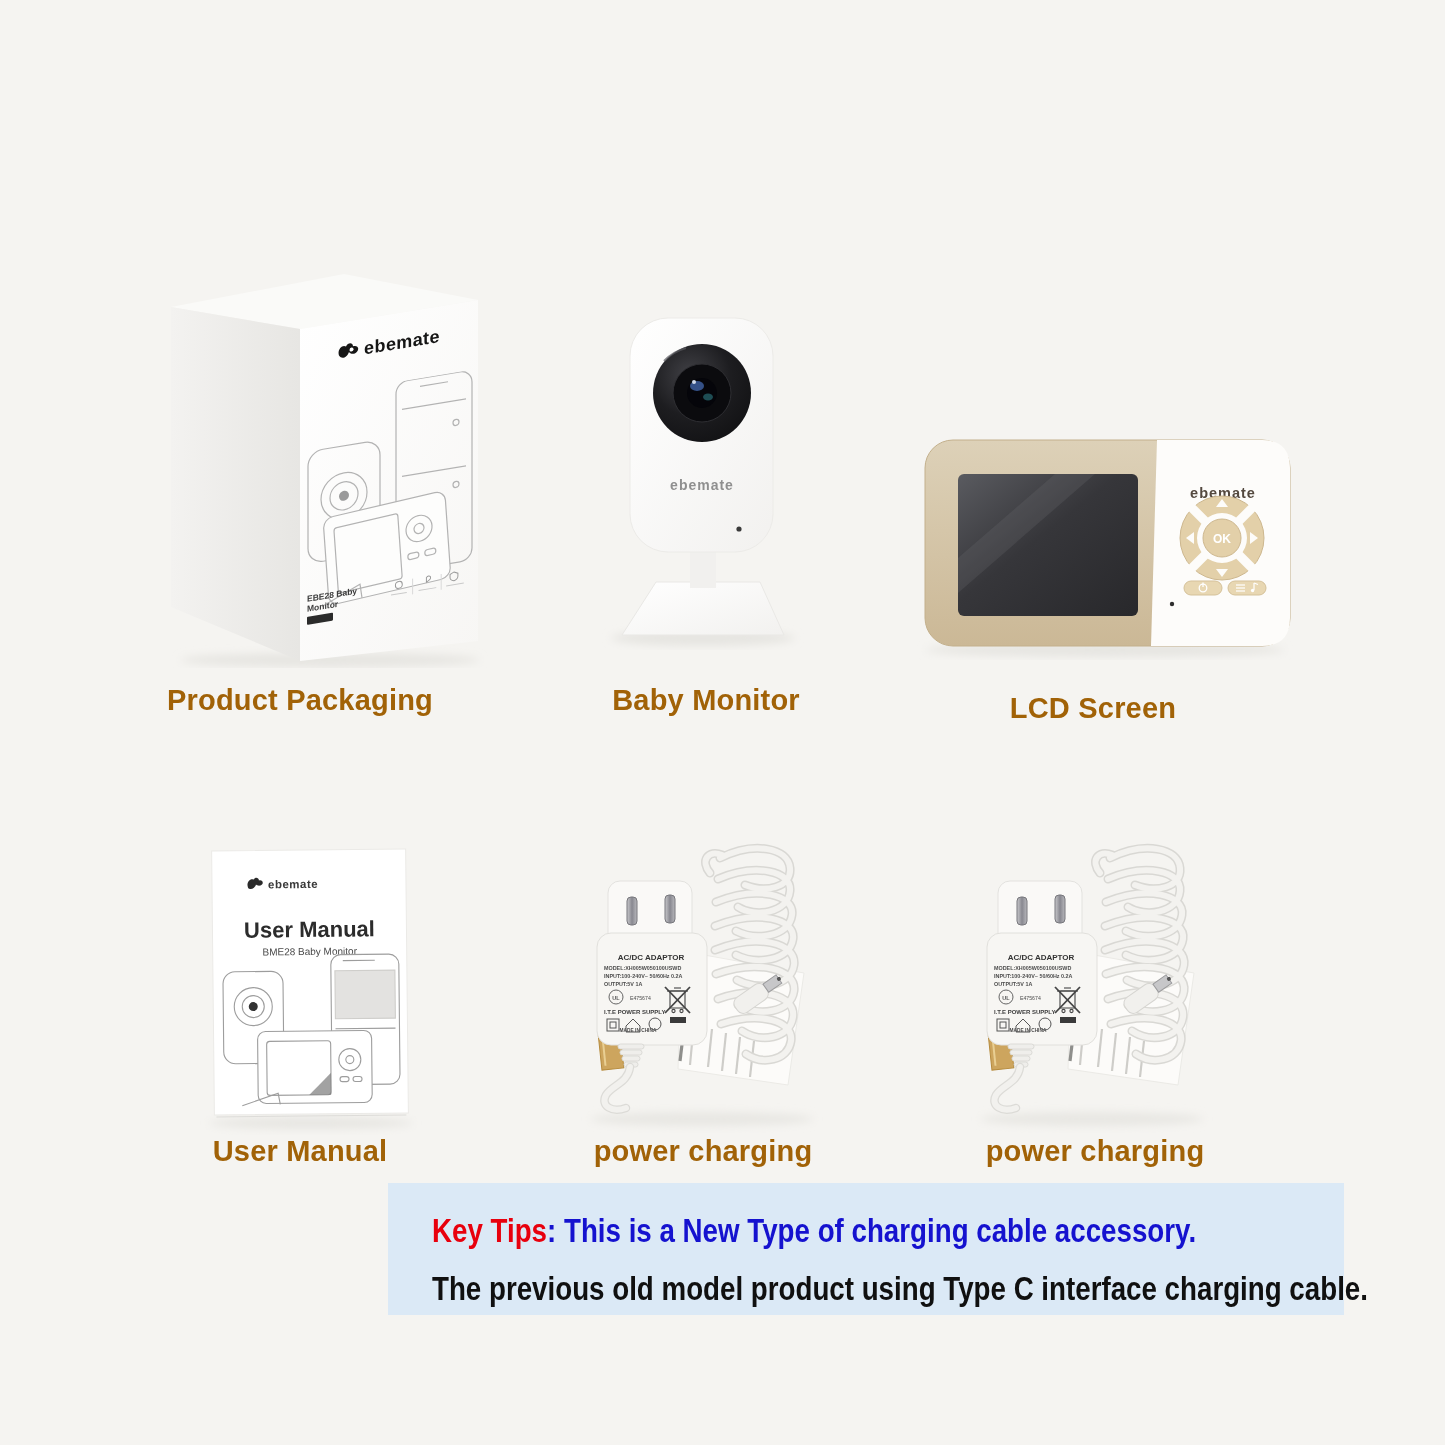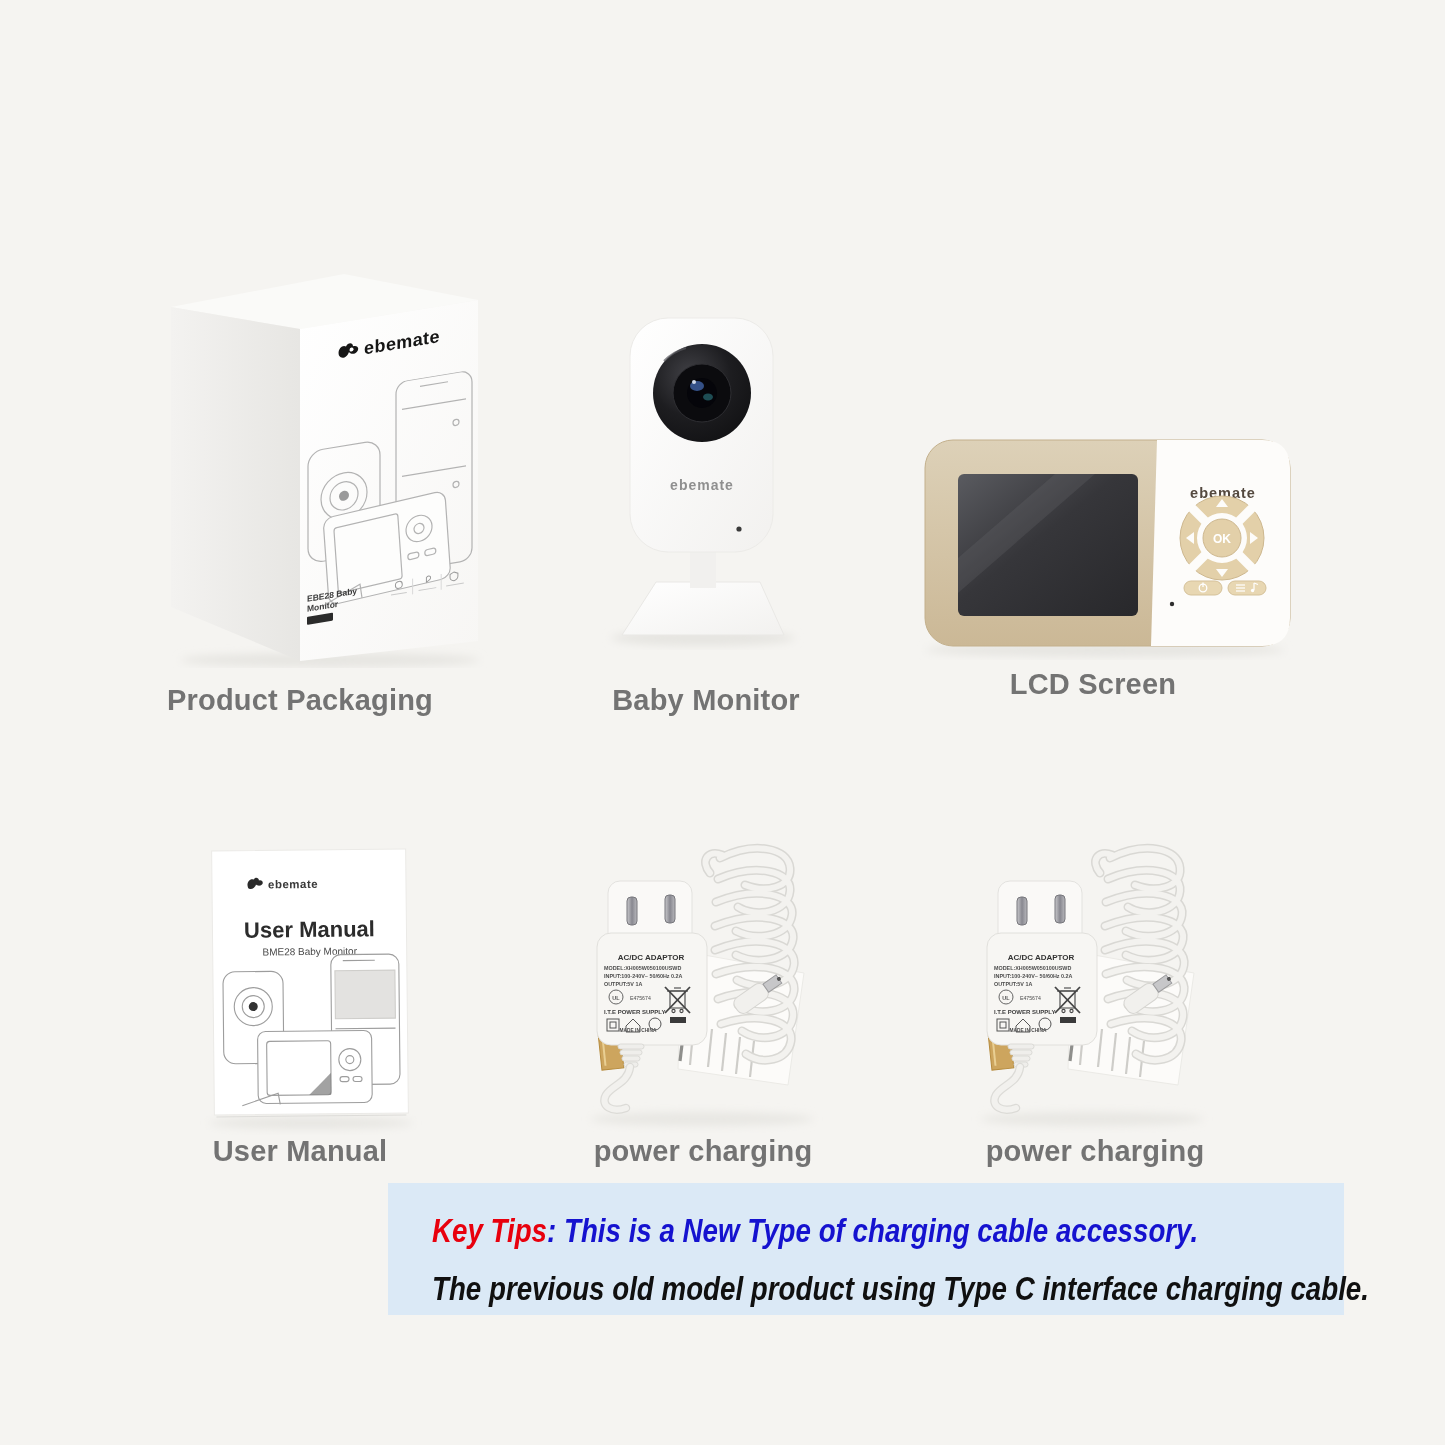--- a/index.html
+++ b/index.html
@@ -5,40 +5,39 @@
   html,body{margin:0;padding:0;}
   body{
     width:1445px;height:1445px;position:relative;overflow:hidden;
     background:#f5f4f1;
     font-family:"Liberation Sans", sans-serif;
   }
   .abs{position:absolute;}
   
   .caption{
     position:absolute;width:360px;text-align:center;
-    font-size:29px;font-weight:700;color:#737373;letter-spacing:.2px;
+    font-size:29px;font-weight:700;color:#a16207;letter-spacing:.2px;
   }
   
   #packaging{left:160px;top:258px;width:330px;height:410px;}
   #box-front-content{
     position:absolute;left:140px;top:71px;width:178px;height:332px;
     transform:skewY(-9.3deg);transform-origin:0 0;
   }
   .box-logo{display:flex;justify-content:center;align-items:center;gap:5px;margin-top:20px;}
   .box-logo span{font-size:18px;font-weight:700;color:#151515;letter-spacing:.4px;}
   .box-bottom{position:absolute;left:7px;right:6px;top:266px;display:flex;justify-content:space-between;align-items:flex-start;}
   .box-model{font-size:8.5px;font-weight:700;color:#3c3c3c;display:block;}
   .box-badge{width:26px;height:8px;background:#2b2b2b;border-radius:1px;margin-top:3px;}
   
   .manual-title{font-weight:700;}
   
   #key-tips{
     left:388px;top:1183px;width:956px;height:132px;
     background:#dbe9f6;
-    font-style:italic;
   }
   .tips-line{
     position:absolute;left:44px;white-space:nowrap;
     font-size:33px;font-weight:700;line-height:36px;
     transform:scaleX(.84);transform-origin:0 50%;
   }
   #tips-line1{top:30px;}
   #tips-line2{top:88px;color:#101010;}
   .tips-label{color:#e8000d;}
   .tips-sep{color:#1512cf;}
@@ -197,21 +196,21 @@
         <line x1="331" y1="163" x2="340" y2="163"></line>
     </g>
     <g>
       <line x1="349" y1="155" x2="349" y2="162" stroke="#ffffff" stroke-width="1.2"></line>
       <circle cx="347.6" cy="162.5" r="1.7" fill="#ffffff"></circle>
       <line x1="349" y1="155" x2="353" y2="156.5" stroke="#ffffff" stroke-width="1.2"></line>
     </g>
   </g>
   <circle cx="267" cy="176" r="2.2" fill="#2e2e2e"></circle>
 </svg>
-<div class="caption" style="left:913px;top:668px">LCD Screen</div>
+<div class="caption" style="left:913px;top:692px">LCD Screen</div>
 
 <svg class="abs" style="left:193px;top:843px" width="254" height="292" viewBox="0 0 254 292">
   <defs>
       <filter id="uShadow" x="-30%" y="-300%" width="160%" height="700%">
         <feGaussianBlur stdDeviation="4"></feGaussianBlur>
       </filter>
     </defs>
   <ellipse cx="118" cy="280" rx="102" ry="6" fill="#e7e6e2" filter="url(#uShadow)"></ellipse>
   <g transform="rotate(-0.6 116 138)">
     <rect x="20" y="7" width="194" height="264" fill="#ffffff" stroke="#ebeae7"></rect>

